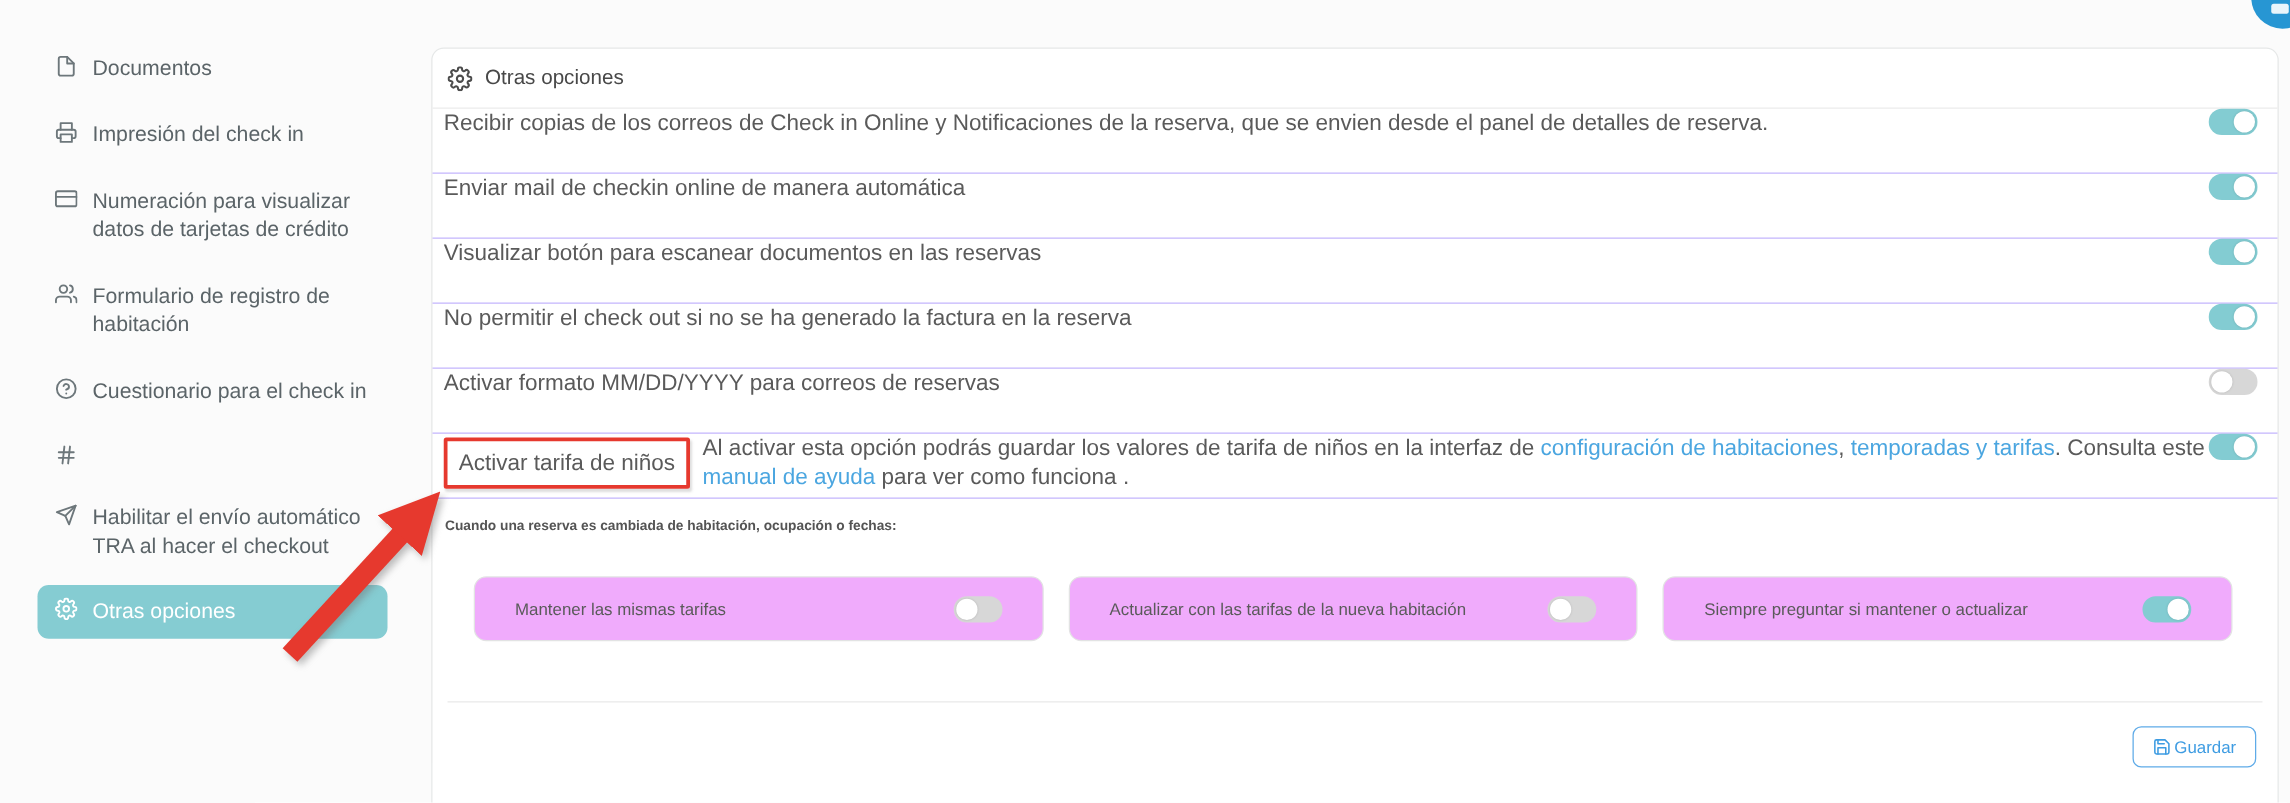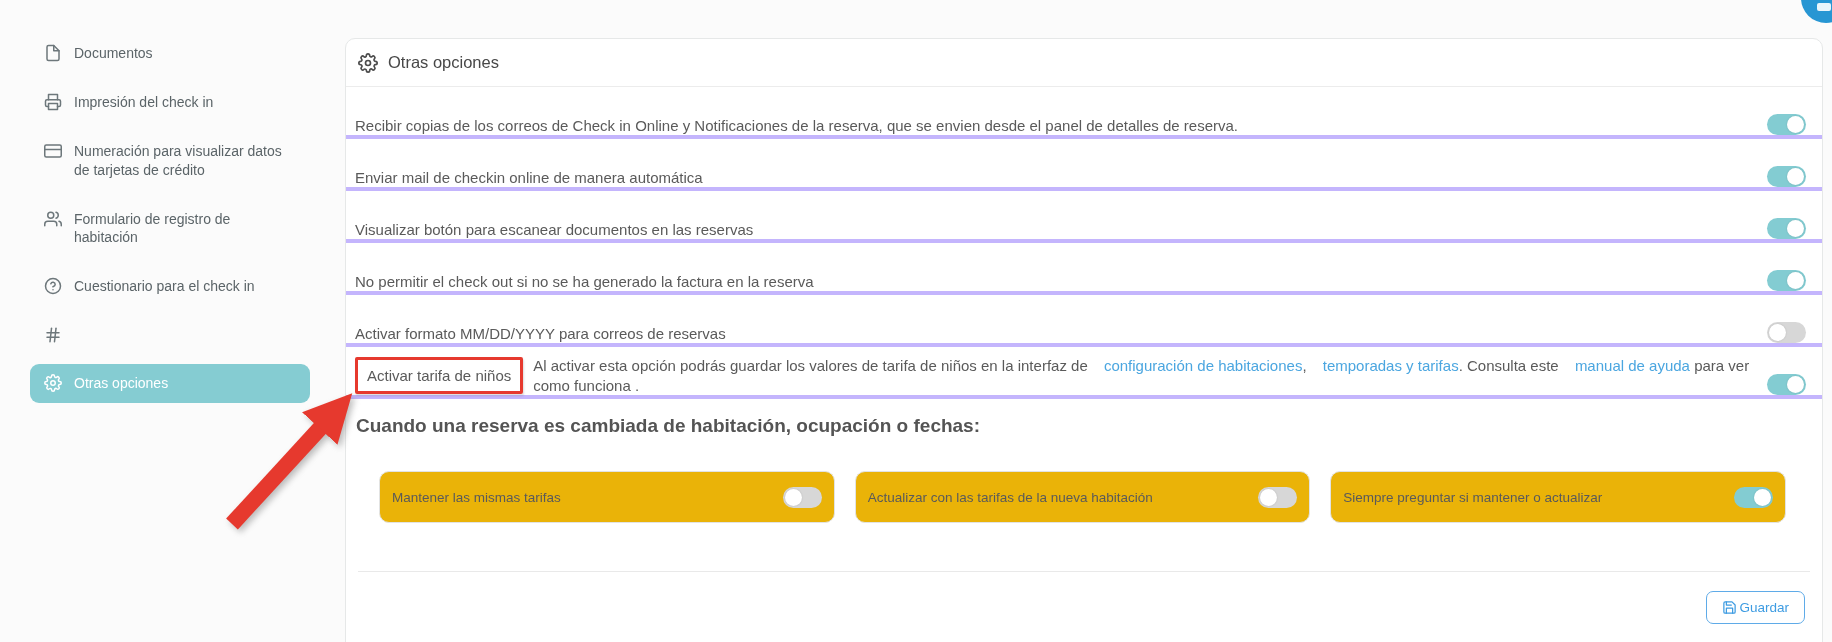--- a/index.html
+++ b/index.html
@@ -11,64 +11,64 @@
     overflow:hidden;
     color:#555;
   }
   .stage { position:absolute; inset:0; width:1832px; height:642px; }
 
   
   .sidebar { position:absolute; left:30px; top:34px; width:280px; display:flex; flex-direction:column; }
   .side-item {
     display:flex; align-items:flex-start; gap:12px;
     padding:10px 14px; border-radius:9px;
-    font-size:14px; line-height:1.35; color:#5b6468; cursor:pointer;
+    font-size:17px; line-height:1.35; color:#5b6468; cursor:pointer;
   }
   .side-item .s-icon { flex:none; width:18px; height:18px; color:#6d777b; margin-top:0px; }
   .side-item svg { width:18px; height:18px; display:block; }
   .side-item.selected { background:#85ccd2; color:#fff; margin-top:4px; }
   .side-item.selected .s-icon { color:#fff; }
   .side-item + .side-item { margin-top:10px; }
 
   
   .panel {
     position:absolute; left:345px; top:38px; width:1478px; height:620px;
     background:#fff; border:1px solid #e6e8e8; border-radius:10px;
   }
   .panel-header {
     height:48px; display:flex; align-items:center; gap:10px;
     padding:0 12px; border-bottom:1px solid #ececec;
     font-size:16.5px; color:#484848;
   }
   .panel-header svg { width:20px; height:20px; color:#4c4c4c; }
 
   .row {
-    height:52px; display:flex; align-items:flex-end; justify-content:space-between;
-    padding:0 16px 0 9px; border-bottom:4px solid #c4b5fd;
-    font-size:15px; color:#5a5a5a;
+    height:52px; display:flex; align-items:flex-start; justify-content:space-between;
+    padding:0 16px 0 9px; border-bottom:1px solid #c4b5fd;
+    font-size:18px; color:#5a5a5a;
   }
   .row-label { line-height:1.3; }
 
   .hl-left { display:flex; align-items:center; gap:10px; min-width:0; }
   .annotation-box {
     border:3px solid #e6392e; border-radius:2px; padding:6px 9px; flex:none;
     box-shadow:1px 2px 2px rgba(120,120,120,.25);
   }
   .hl-desc { line-height:1.3; }
-  .hl-desc a { color:#4ba6e0; text-decoration:none; cursor:pointer;margin-left:12px; }
+  .hl-desc a { color:#4ba6e0; text-decoration:none; cursor:pointer; }
 
   .section-heading {
-    padding:16px 16px 4px 10px; font-size:19px; font-weight:bold; color:#545454;
+    padding:16px 16px 4px 10px; font-size:11px; font-weight:bold; color:#545454;
   }
 
   .cards { display:flex; gap:20px; padding:0 36px 0 33px; margin-top:30px; }
   .card {
     flex:1; height:52px; display:flex; align-items:center; justify-content:space-between;
-    border:1px solid #e2e3e3; border-radius:10px; padding:0 12px;
-    font-size:13.5px; color:#5a5a5a; background:#eab308;
+    border:1px solid #e2e3e3; border-radius:10px; padding:0 32px;
+    font-size:13.5px; color:#5a5a5a; background:#f0abfc;
   }
 
   .footer-divider { border-top:1px solid #e9e9e9; margin:48px 12px 0 12px; }
   .panel-footer { display:flex; justify-content:flex-end; padding:19px 17px 0 0; }
   .save-btn {
     display:flex; align-items:flex-end; gap:2px;
     background:#fff; border:1px solid #5fabe8; border-radius:7px;
     color:#3e9ce2; font-size:13.5px; font-family:inherit;
     padding:8px 15px; cursor:pointer;
   }
@@ -196,20 +196,28 @@
           </svg>
         </span>
       <span>Cuestionario para el check in</span>
     </div>
     <div class="side-item">
       <span class="s-icon">
           <svg viewBox="0 0 24 24" fill="none" stroke="currentColor" stroke-width="2" stroke-linecap="round" stroke-linejoin="round">
             <use href="#i-hash"></use>
           </svg>
         </span>
+    </div>
+    <div class="side-item">
+      <span class="s-icon">
+          <svg viewBox="0 0 24 24" fill="none" stroke="currentColor" stroke-width="2" stroke-linecap="round" stroke-linejoin="round">
+            <use href="#i-send"></use>
+          </svg>
+        </span>
+      <span>Habilitar el envío automático TRA al hacer el checkout</span>
     </div>
     <div class="side-item selected">
       <span class="s-icon">
           <svg viewBox="0 0 24 24" fill="none" stroke="currentColor" stroke-width="2" stroke-linecap="round" stroke-linejoin="round">
             <use href="#i-gear"></use>
           </svg>
         </span>
       <span>Otras opciones</span>
     </div>
   </nav>

